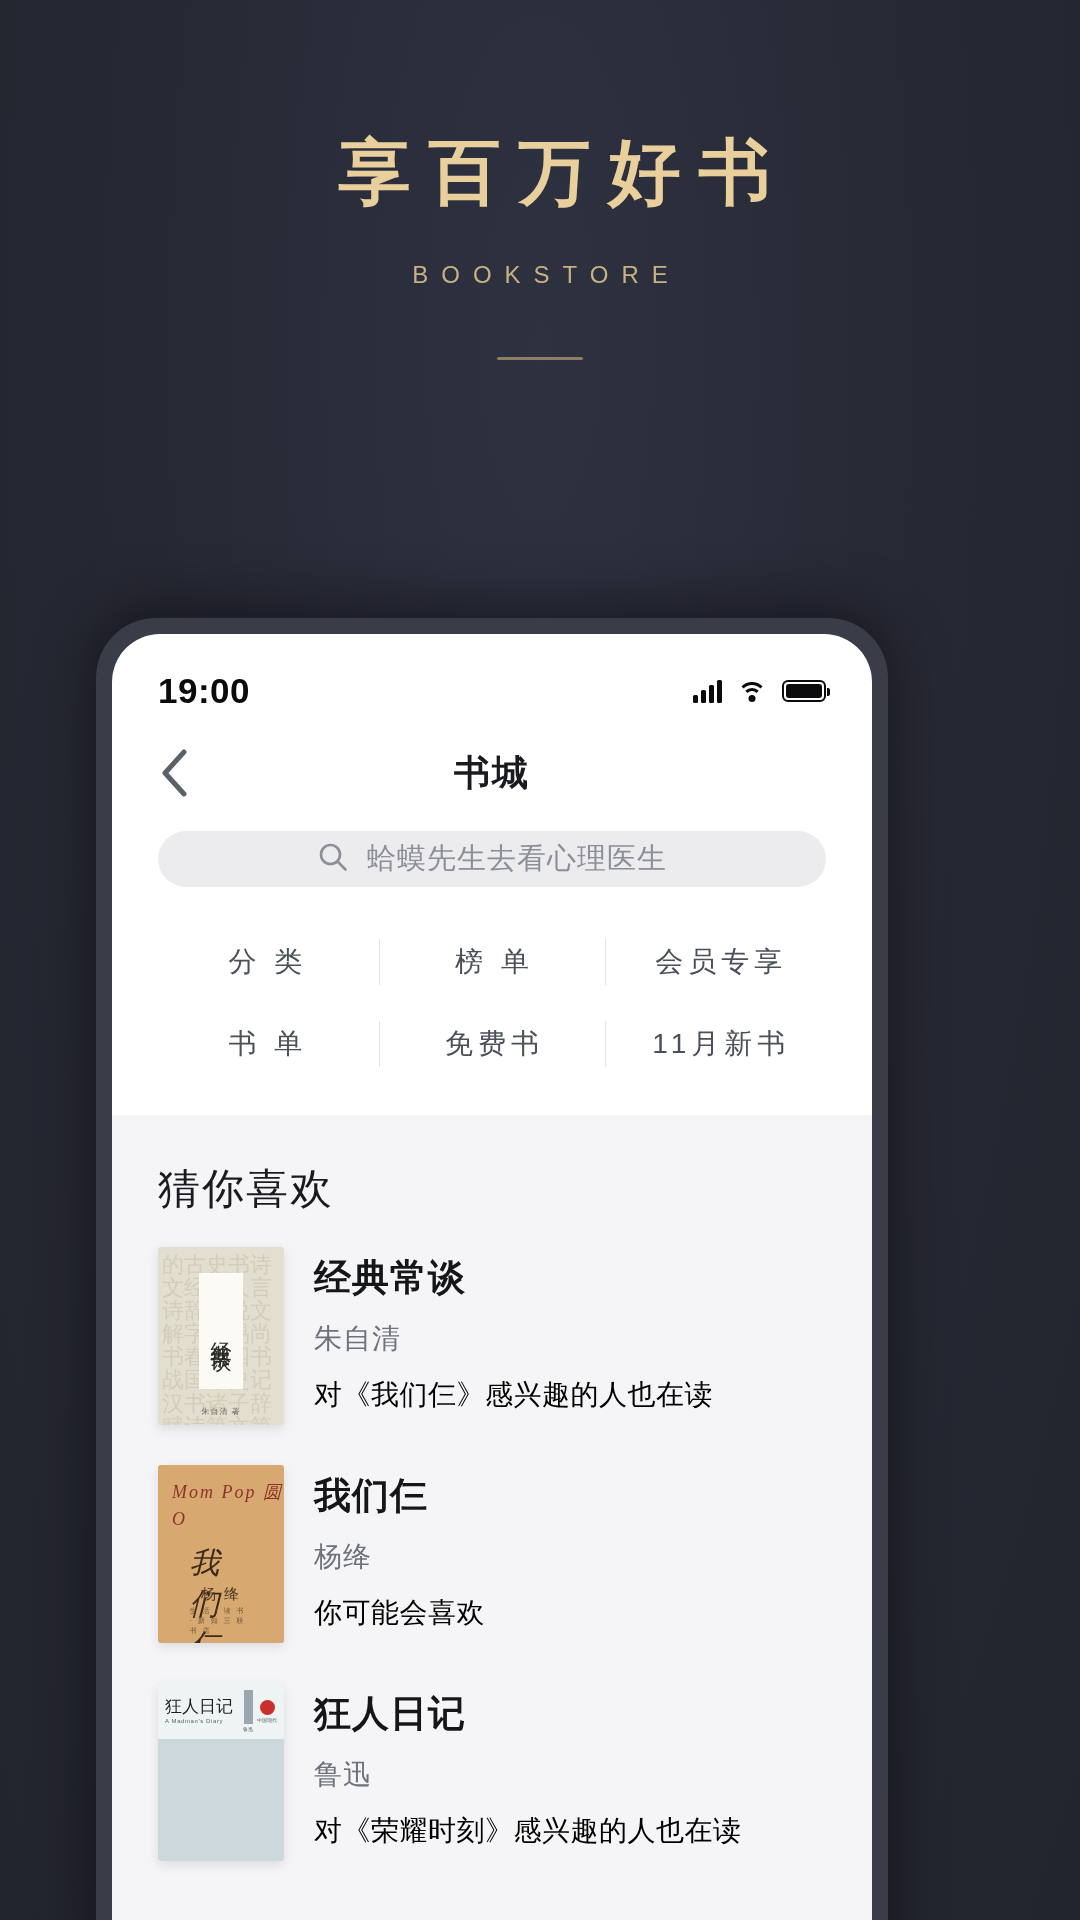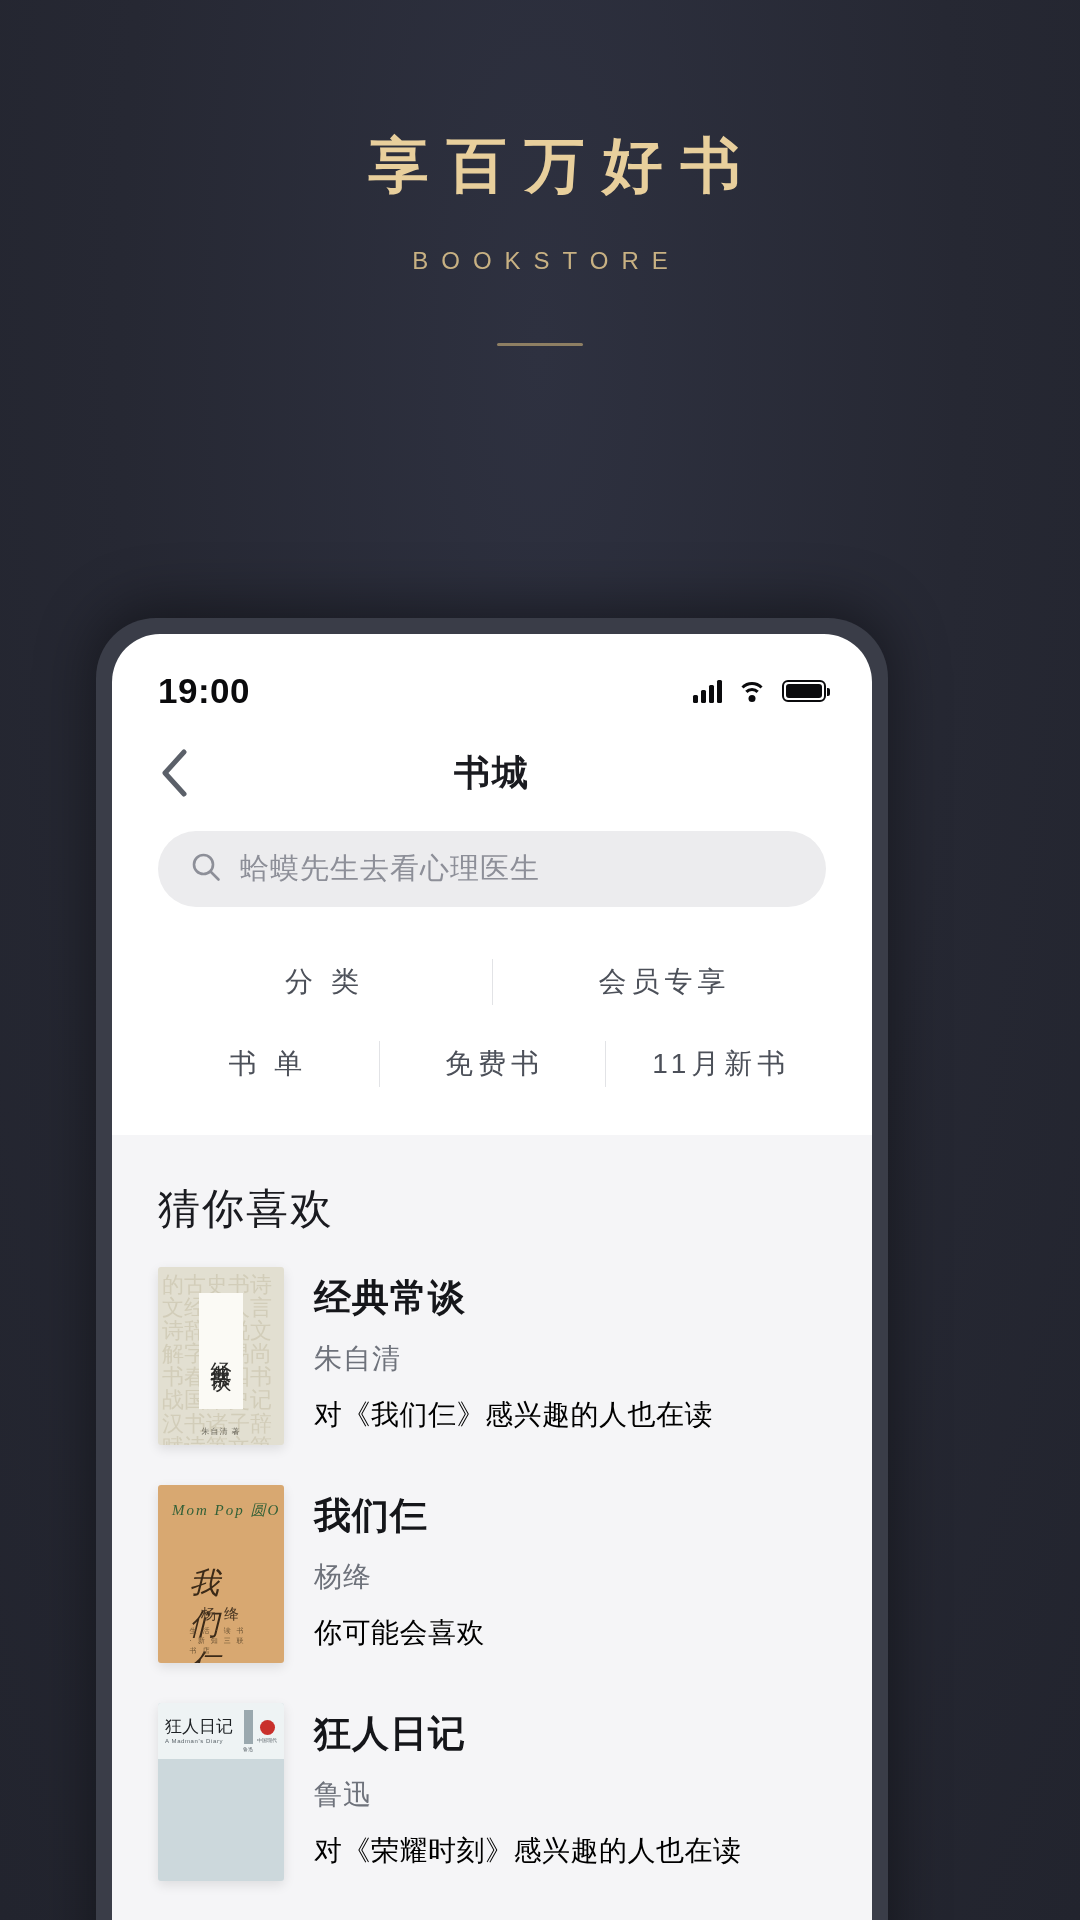--- a/index.html
+++ b/index.html
@@ -18,21 +18,21 @@
   }
 
   
   .hero {
     position:absolute; top:0; left:0; right:0;
     padding-top:132px;
     text-align:center;
   }
   .hero-title {
     font-family:"Liberation Serif", "DejaVu Serif", serif;
-    font-size:60px;
+    font-size:72px;
     font-weight:700;
     letter-spacing:18px;
     text-indent:18px;
     color:#e8cf9c;
     line-height:1.15;
     padding-left:29px;
   }
   .hero-sub {
     margin-top:46px;
     font-size:24px;
@@ -125,27 +125,28 @@
   }
   .nav-back svg { display:block; }
   .nav-title {
     font-size:36px; font-weight:700; color:#1a1b20;
     letter-spacing:2px;
   }
 
   
   .search-wrap { padding:10px 46px 0 46px; }
   .search-box {
-    height:76px;
+    height:56px;
     background:#ececee;
     border-radius:39px;
     display:flex; align-items:center;
     padding:0 32px;
     gap:18px;
     cursor:text;
+    justify-content:center;
   }
   .search-ph {
     font-size:29px; color:#8d8f98; letter-spacing:1px;
   }
 
   
   .navgrid { padding:34px 40px 30px 40px; }
   .navrow {
     display:flex; align-items:stretch;
   }
@@ -213,21 +214,21 @@
   }
   .cv-classic .foot {
     position:absolute; bottom:8px; left:50%; transform:translateX(-50%);
     font-size:8px; color:#6d6a5e; letter-spacing:1px;
   }
   
   .cv-tan { background:#d8a871; }
   .cv-tan .hand {
     position:absolute; top:14px; left:14px;
     font-family:"Liberation Serif", serif;
-    font-size:15px; color:#14532d; font-style:italic;
+    font-size:18px; color:#7f1d1d; font-style:italic;
     letter-spacing:2px; line-height:1.5; opacity:.85;
   }
   .cv-tan .big {
     position:absolute; top:78px; left:50%; transform:translateX(-50%);
     font-family:"Liberation Serif", serif;
     font-size:30px; color:#3b2a18; font-style:italic; letter-spacing:2px;
   }
   .cv-tan .auth {
     position:absolute; top:120px; left:50%; transform:translateX(-50%);
     font-size:15px; color:#4a3723; letter-spacing:2px;
@@ -321,20 +322,21 @@
               <path d="M21 21 L28.5 28.5" stroke="#8d8f98" stroke-width="2.6" stroke-linecap="round"></path>
             </svg>
           </span>
           <span class="search-ph">蛤蟆先生去看心理医生</span>
         </div>
       </div>
 
       <div class="navgrid">
         <div class="navrow">
           <div class="navcell">分 类</div>
+          <div class="navcell">榜 单</div>
           <div class="navcell">会员专享</div>
         </div>
         <div class="navrow">
           <div class="navcell">书 单</div>
           <div class="navcell">免费书</div>
           <div class="navcell">11月新书</div>
         </div>
       </div>
 
       <div class="content">

